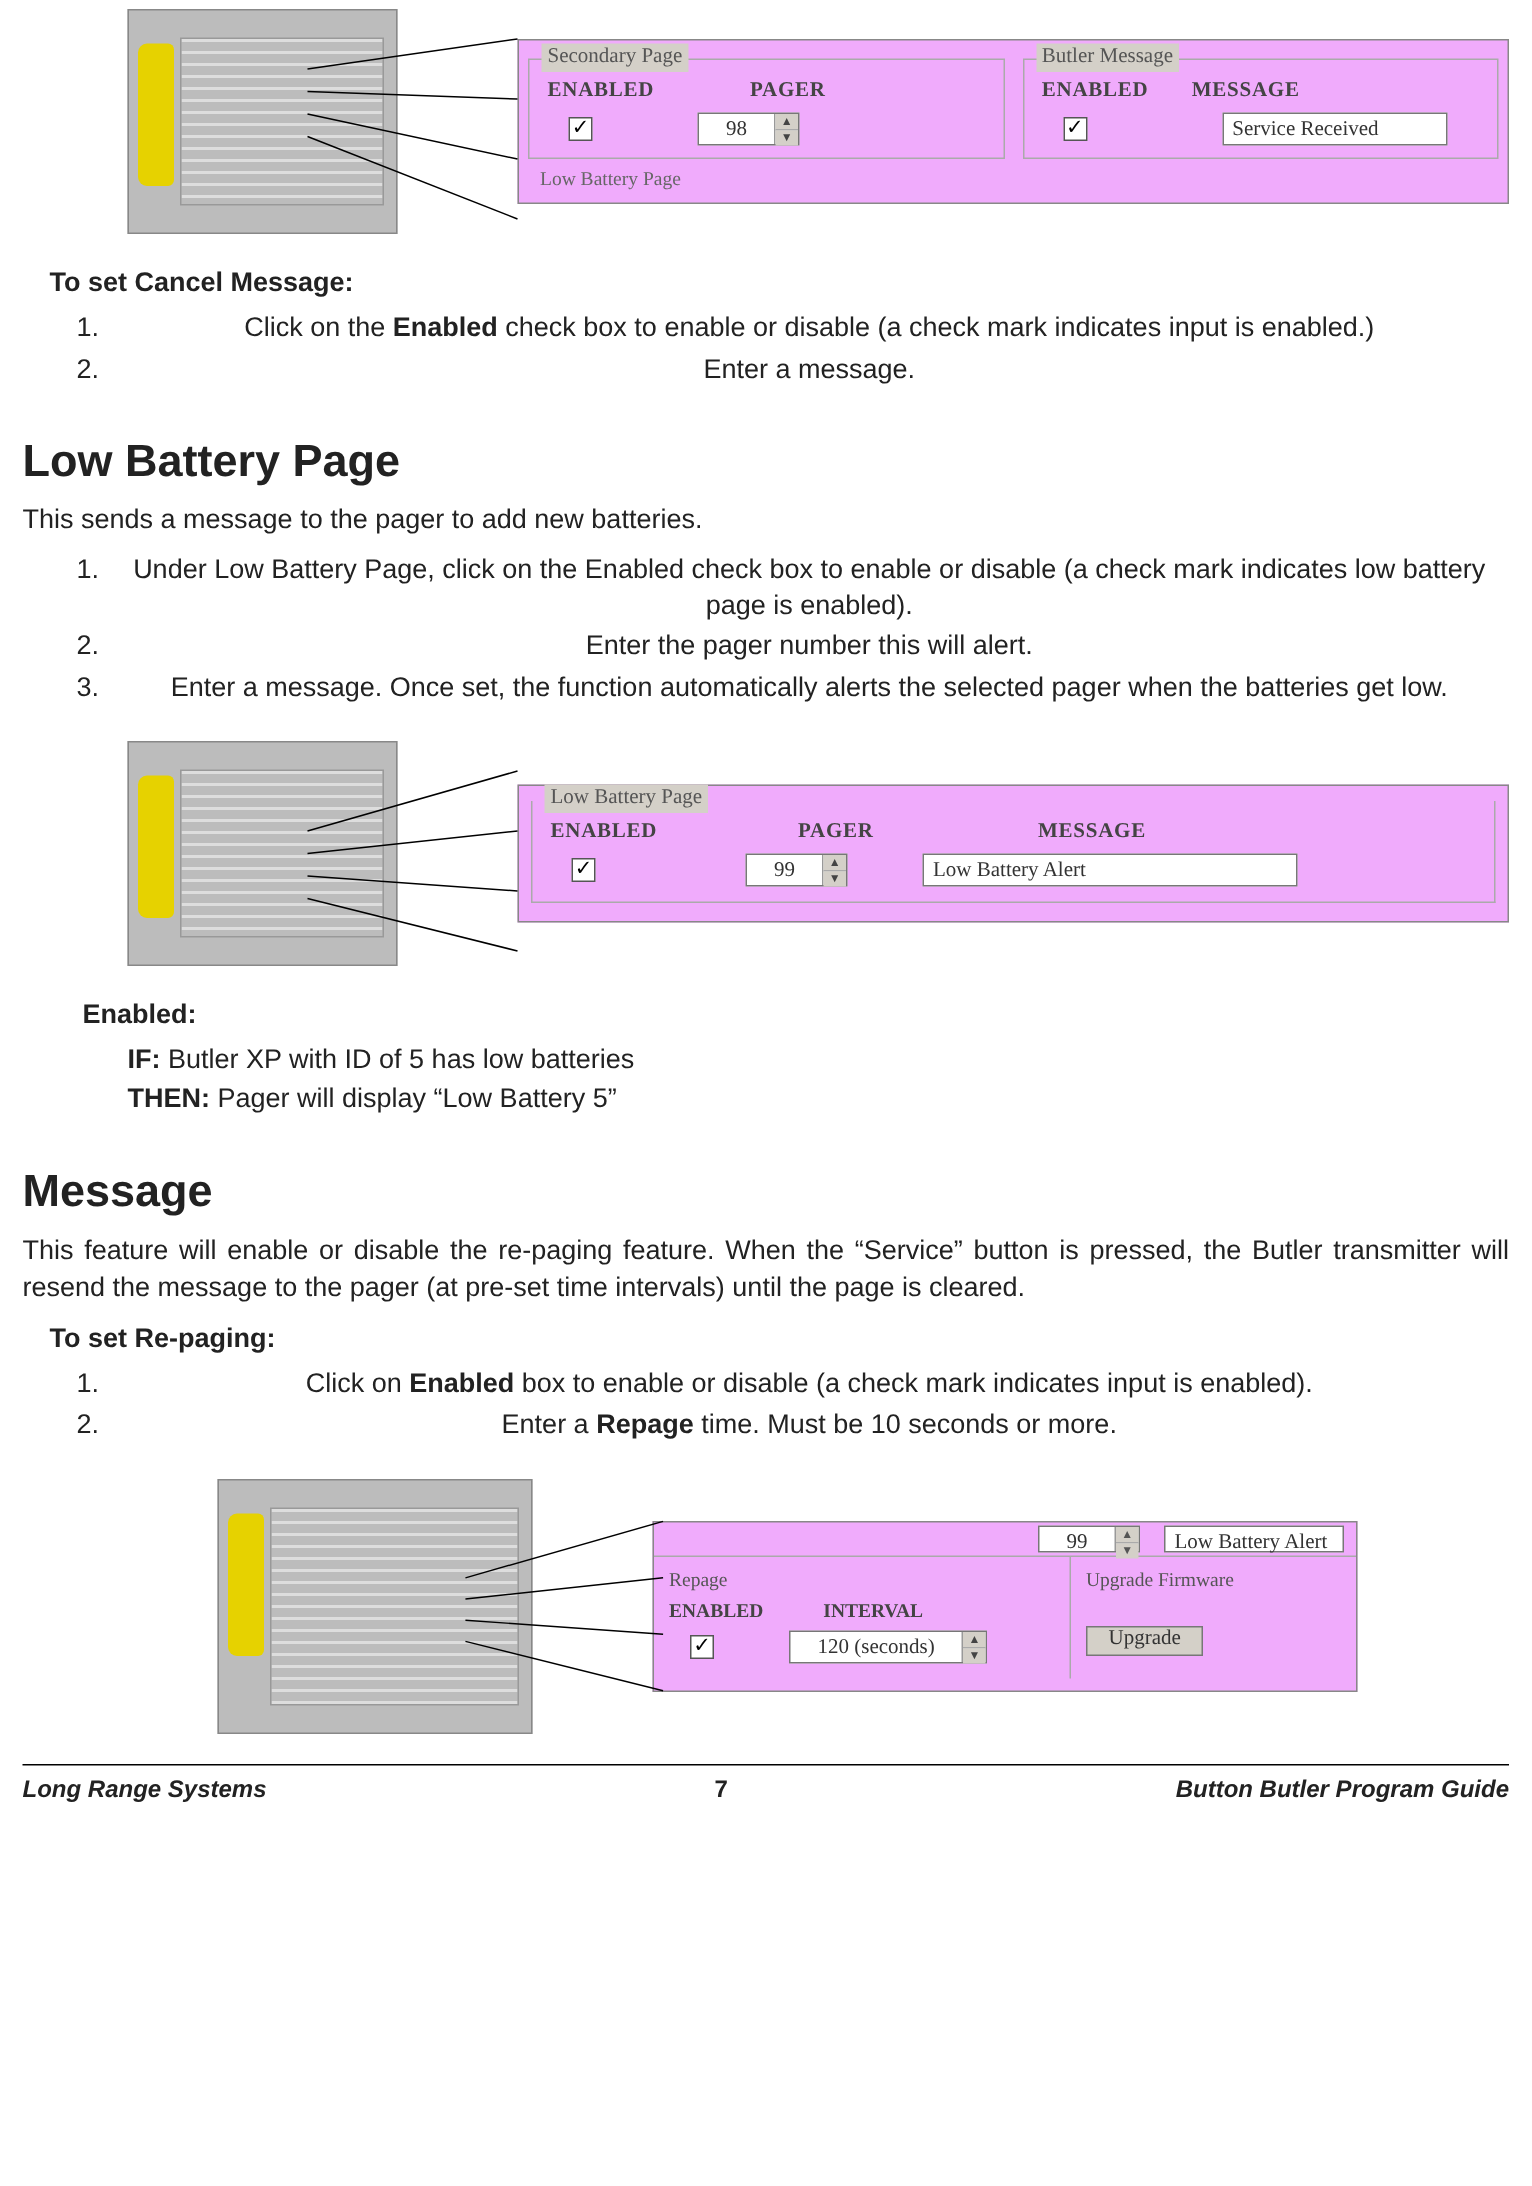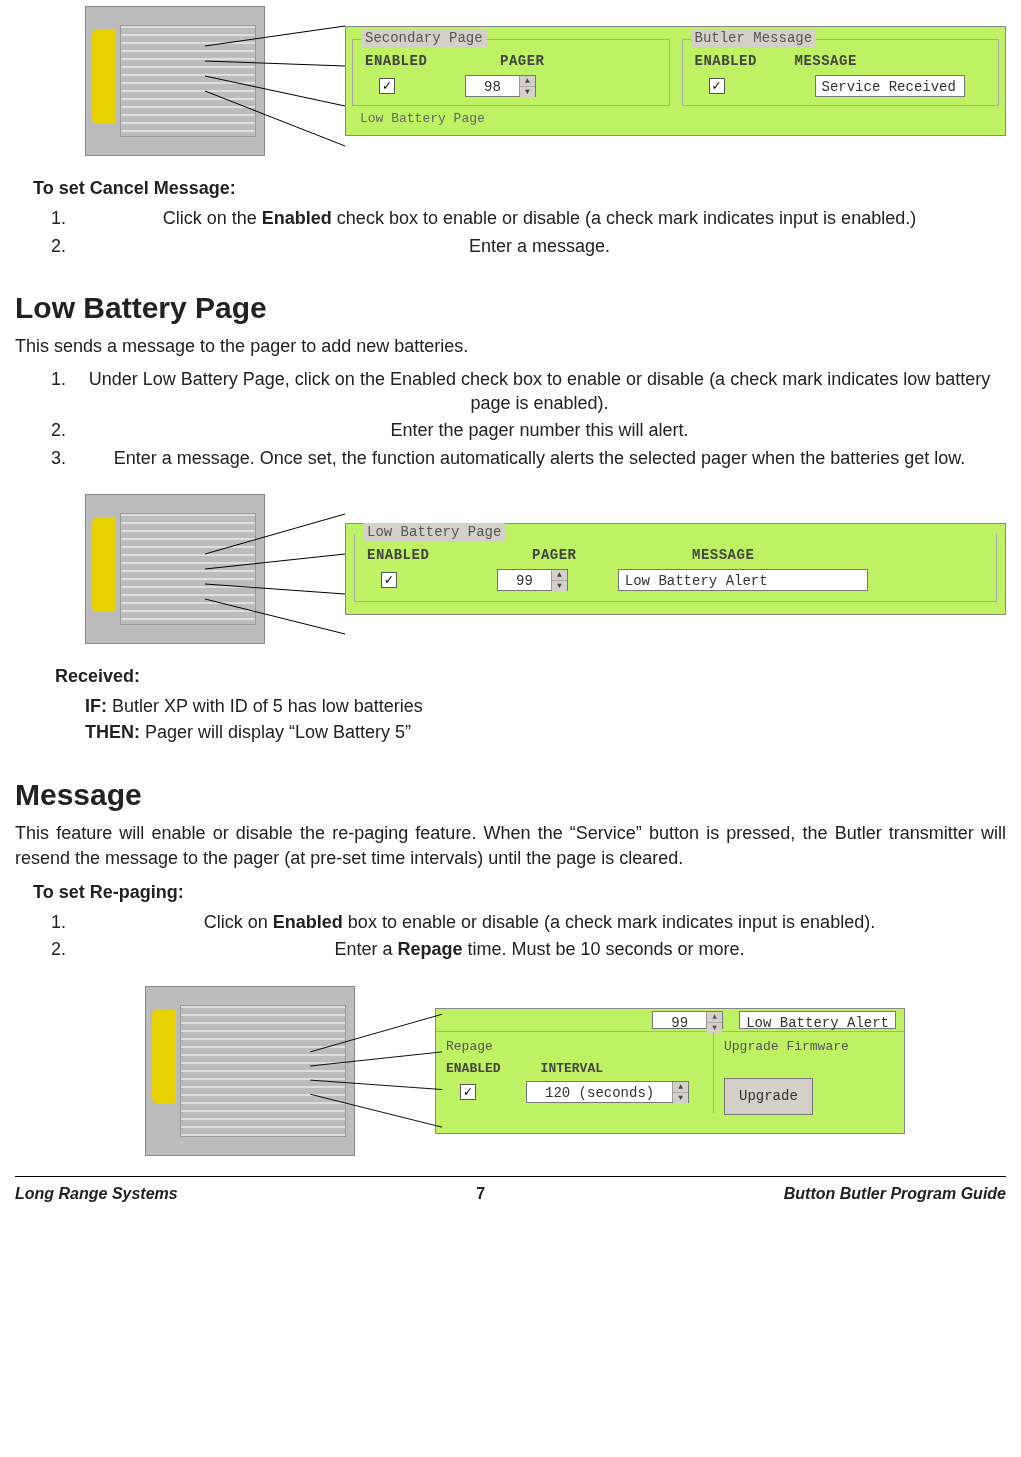--- a/index.html
+++ b/index.html
@@ -45,24 +45,24 @@
   }
   .zoom-lines {
     position: relative;
     width: 80px;
     flex-shrink: 0;
     align-self: stretch;
   }
   .zoom-lines svg { position:absolute; left:-60px; top:0; width:200px; height:160px; overflow:visible; }
   .win-panel {
     flex:1;
-    background:#bef264;
+    background:#f0abfc;
     border:1px solid #888;
     padding: 0 0 8px 0;
-    font-family: Liberation Mono, monospace;
+    font-family: Liberation Serif, serif;
     font-size: 14px;
     color:#444;
     align-self: center;
   }
   .panel-inner { display:flex; }
   .group {
     flex:1;
     padding: 6px 12px 8px 12px;
     border:1px solid #aaa;
     margin:6px 6px 0 6px;
@@ -104,21 +104,21 @@
   .numbox .spin div:last-child { border-bottom:none; }
   .txtbox {
     border:1px solid #777; background:#fff;
     padding:2px 6px; font-size:14px; color:#333;
     min-width:150px; height:22px;
     margin-left:20px;
   }
   .btnwin {
     border:1px solid #777; background:#d4d0c8;
     padding:2px 14px; font-size:14px; color:#333;
-    height:37px; display:inline-flex; align-items:center;
+    height:20px; display:inline-flex; align-items:center;
   }
   .foot-strip { font-size:13px; color:#666; padding:4px 10px 0 14px; }
 
   
   .sub-head {
     font-family: "Arial Narrow", Arial, sans-serif;
     font-weight:bold;
     font-size:18px;
     margin:10px 0 6px 18px;
     font-stretch: condensed;
@@ -280,21 +280,21 @@
               <div>▼</div>
             </span>
         </span>
         <span class="txtbox" style="min-width:250px; margin-left:50px;">Low Battery Alert</span>
       </div>
     </div>
   </div>
 </div>
 
 <div class="example-block">
-  <div class="ex-title">Received:</div>
+  <div class="ex-title">Enabled:</div>
   <div class="ex-line"><b>IF:</b><span> Butler XP with ID of 5 has low batteries</span></div>
   <div class="ex-line"><b>THEN:</b><span> Pager will display “Low Battery 5”</span></div>
 </div>
 
 <h2 class="section">Message</h2>
 <p class="body">This feature will enable or disable the re-paging feature. When the “Service” button is pressed, the Butler transmitter will resend the message to the pager (at pre-set time intervals) until the page is cleared.</p>
 <div class="sub-head">To set Re-paging:</div>
 <ol class="ol">
   <li><span>Click on </span><b class="inline">Enabled</b><span> box to enable or disable (a check mark indicates input is enabled).</span></li>
   <li><span>Enter a </span><b class="inline">Repage</b><span> time. Must be 10 seconds or more.</span></li>

